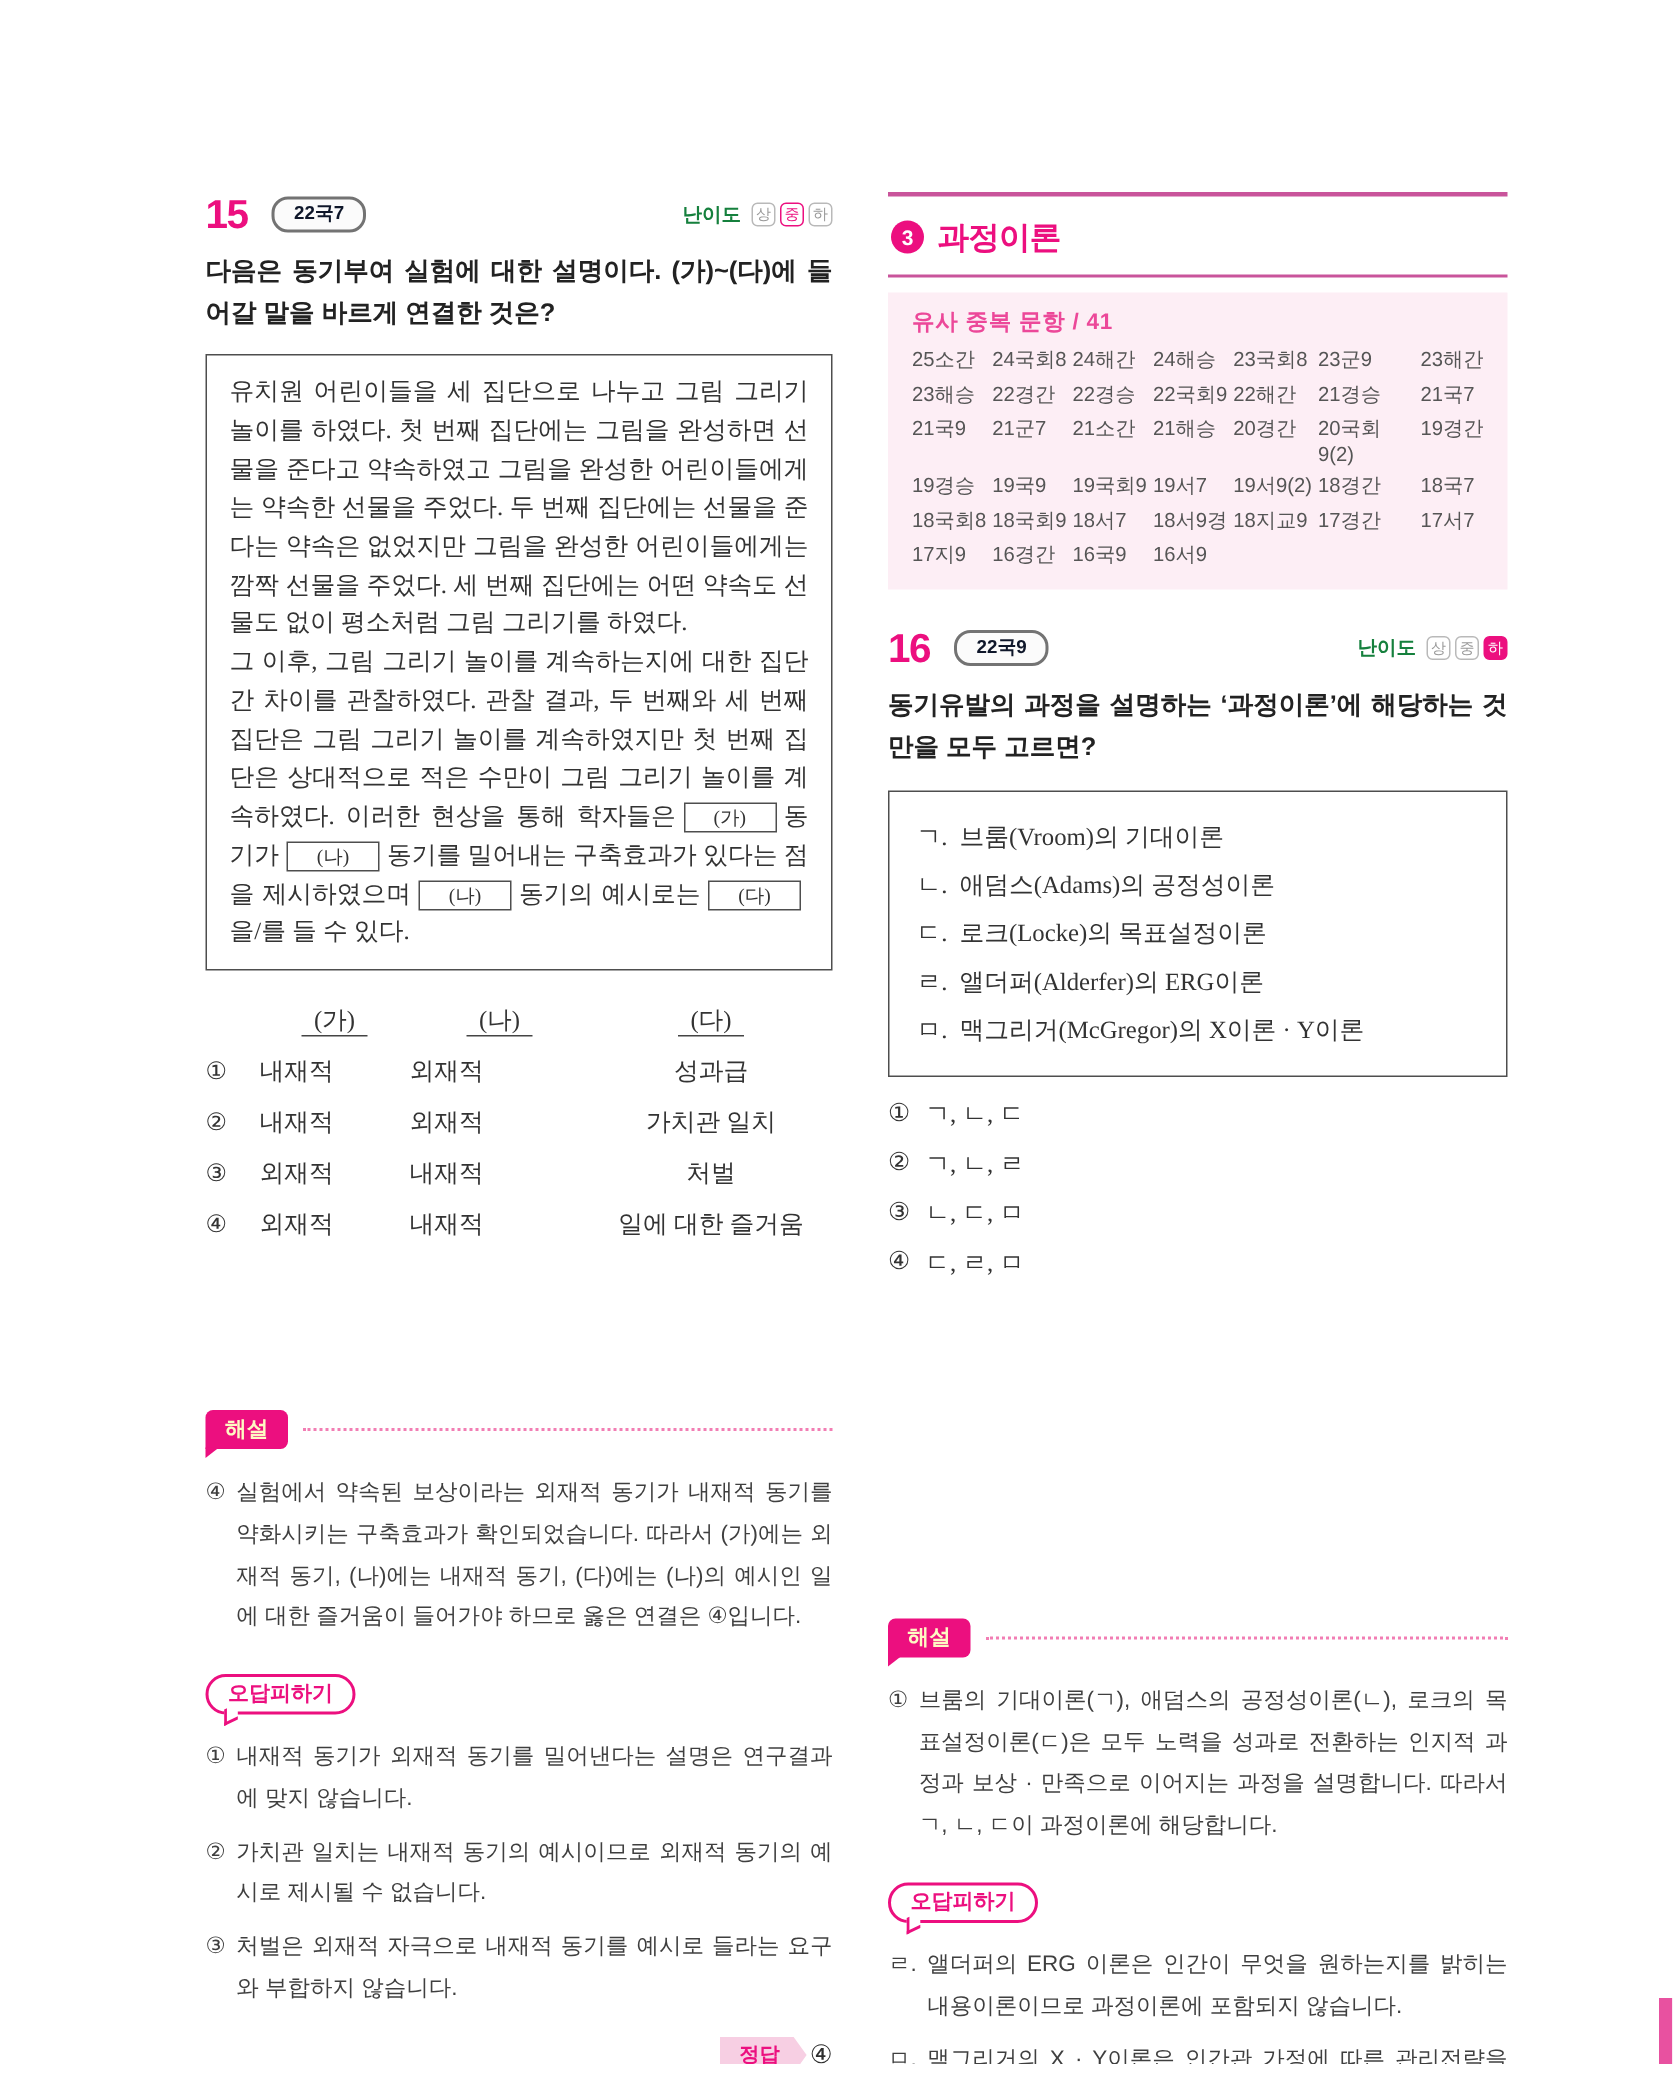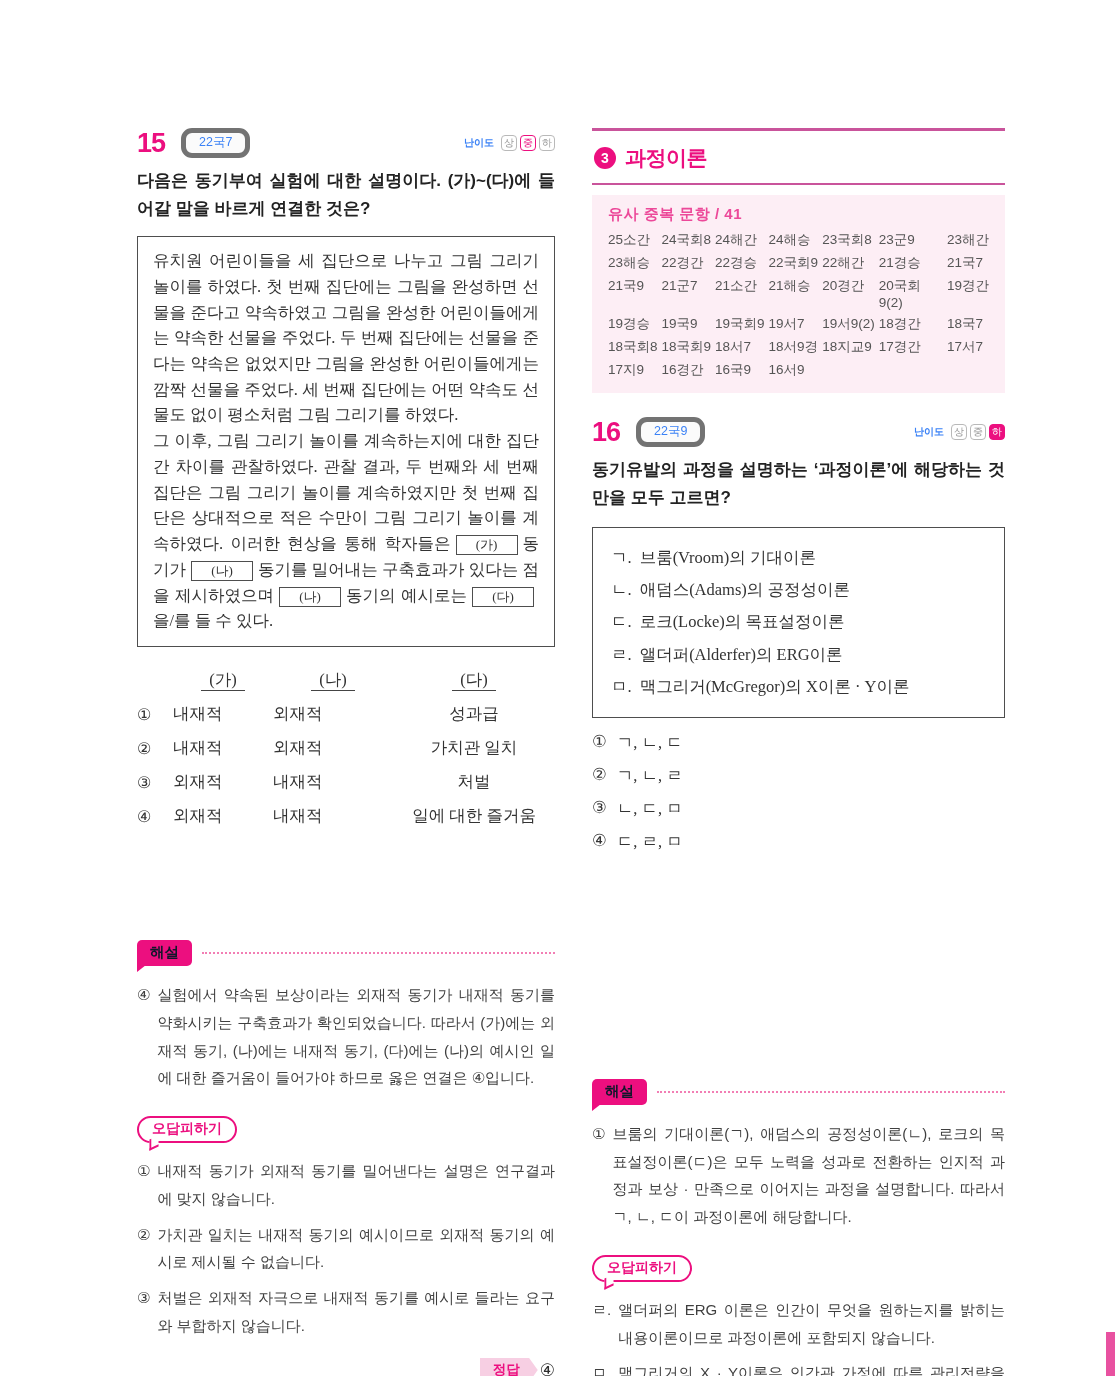--- a/index.html
+++ b/index.html
@@ -10,25 +10,25 @@
     overflow:hidden;
   }
   .col { position:absolute; top:128px; }
   .col.left  { left:137px; width:418px; }
   .col.right { left:592px; width:413px; }
 
   
   .q-header { display:flex; align-items:center; height:30px; }
   .q-num { color:#ec0f7f; font-size:27px; font-weight:800; letter-spacing:-1px; }
   .q-tag {
-    margin-left:16px; border:5px solid #737373; border-radius:11px; color:#3b82f6;
-    font-size:12.5px; padding:1px 13px 2px; background:#fbfbfb;
+    margin-left:16px; border:2px solid #737373; border-radius:11px; color:#0f172a;
+    font-size:12.5px; padding:1px 13px 2px; background:#fbfbfb;font-weight:bold;
   }
   .difficulty { margin-left:auto; display:flex; align-items:center; gap:3px; }
-  .diff-label { font-size:10px; font-weight:700; color:#3b82f6; margin-right:4px; }
+  .diff-label { font-size:13px; font-weight:700; color:#15803d; margin-right:4px; }
   .diff-badge {
     width:16px; height:16px; border:1px solid #b9b9b9; border-radius:4px; color:#999;
     font-size:10px; display:flex; align-items:center; justify-content:center;
   }
   .diff-badge.active-outline { border-color:#ec0f7f; color:#ec0f7f; }
   .diff-badge.active-fill { border-color:#ec0f7f; background:#ec0f7f; color:#fff; }
 
   
   .stem { margin-top:9px; font-size:17px; font-weight:700; color:#222; line-height:1.62; text-align:justify; }
 
@@ -50,21 +50,21 @@
     display:grid; grid-template-columns:36px 100px 120px 162px; row-gap:12px; align-items:center;
   }
   .mt-head { text-align:center; }
   .mt-head span { border-bottom:1px solid #444; padding:0 8px 1px; }
   .mt-num { text-align:left; font-size:16px; }
   .mt-da { text-align:center; }
 
   
   .expl-header { display:flex; align-items:center; gap:10px; }
   .expl-label {
-    position:relative; background:#ec0f7f; color:#0f172a; font-weight:700; font-size:14.5px;
+    position:relative; background:#ec0f7f; color:#fef9c3; font-weight:700; font-size:14.5px;
     padding:3px 13px 4px; border-radius:5px 5px 5px 0;
   }
   .expl-label::after {
     content:""; position:absolute; left:0; bottom:-6px;
     border-top:7px solid #ec0f7f; border-right:9px solid transparent;
   }
   .dotted-line { flex:1; border-top:2px dotted #f27eb4; height:0; }
   .expl-item { display:flex; gap:7px; font-size:15px; color:#3f3f3f; line-height:1.85; }
   .expl-item .marker { flex:0 0 auto; }
   .expl-item .text { flex:1; text-align:justify; }

